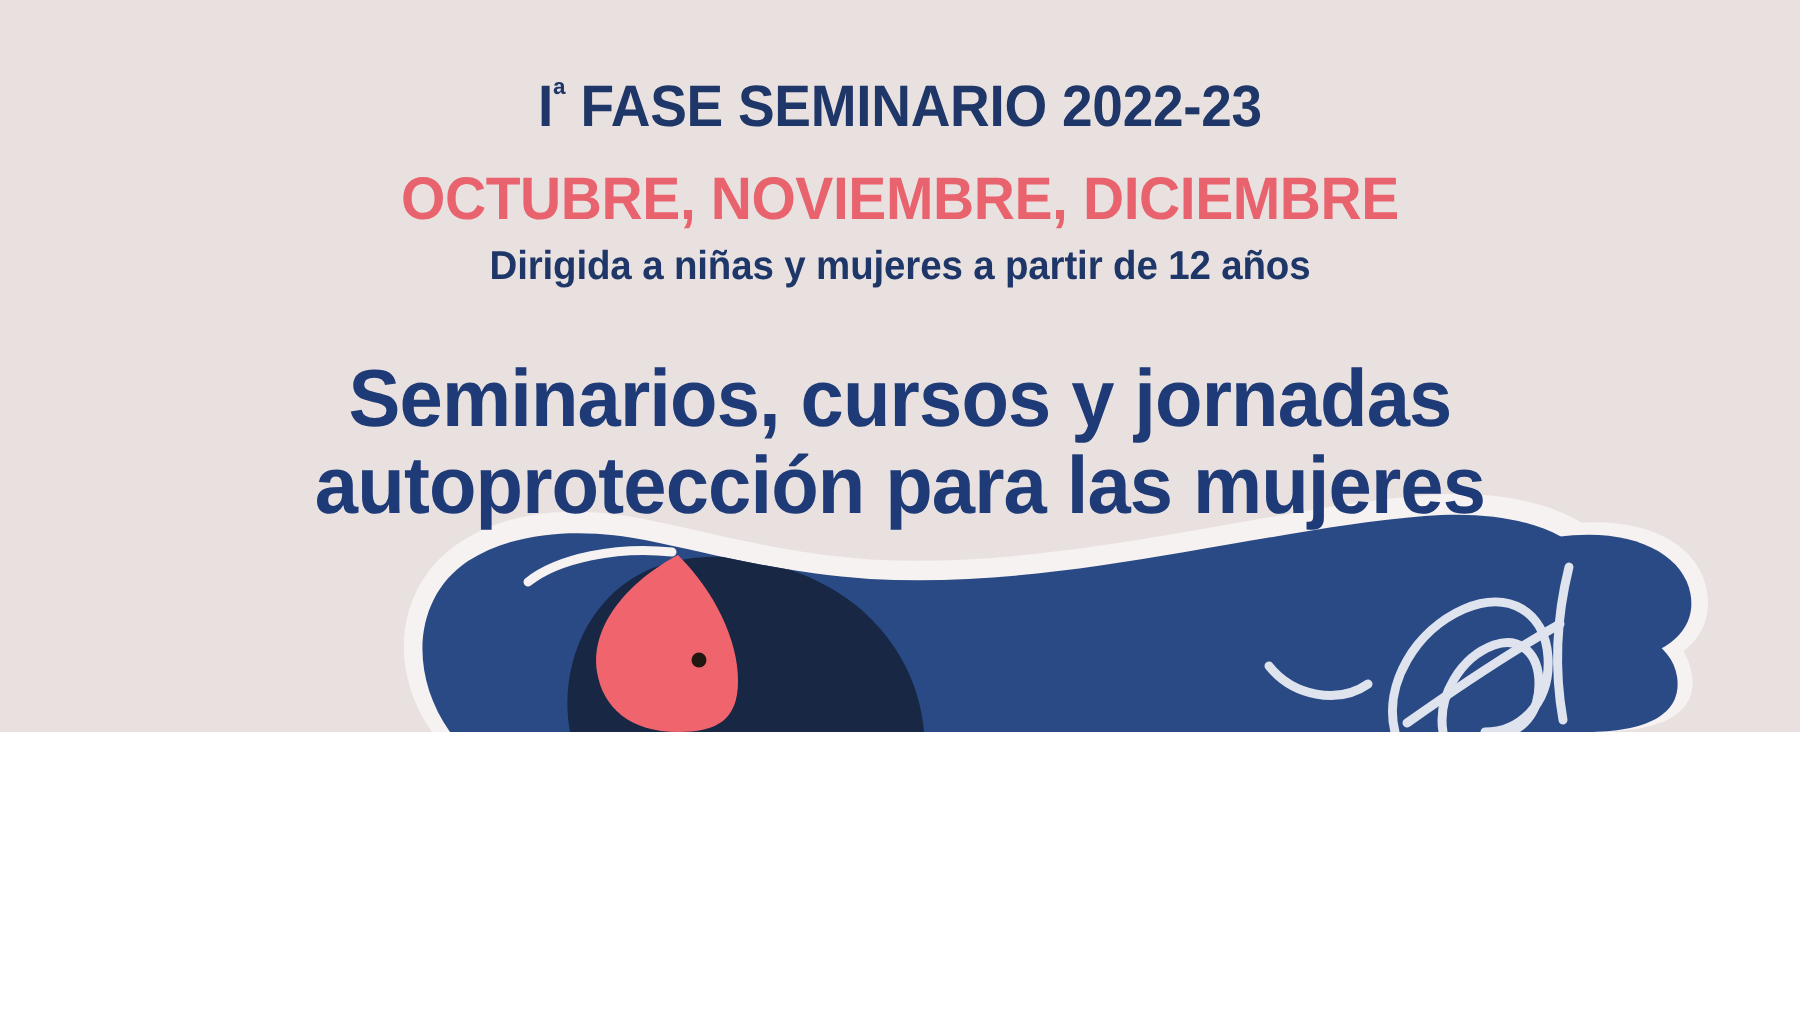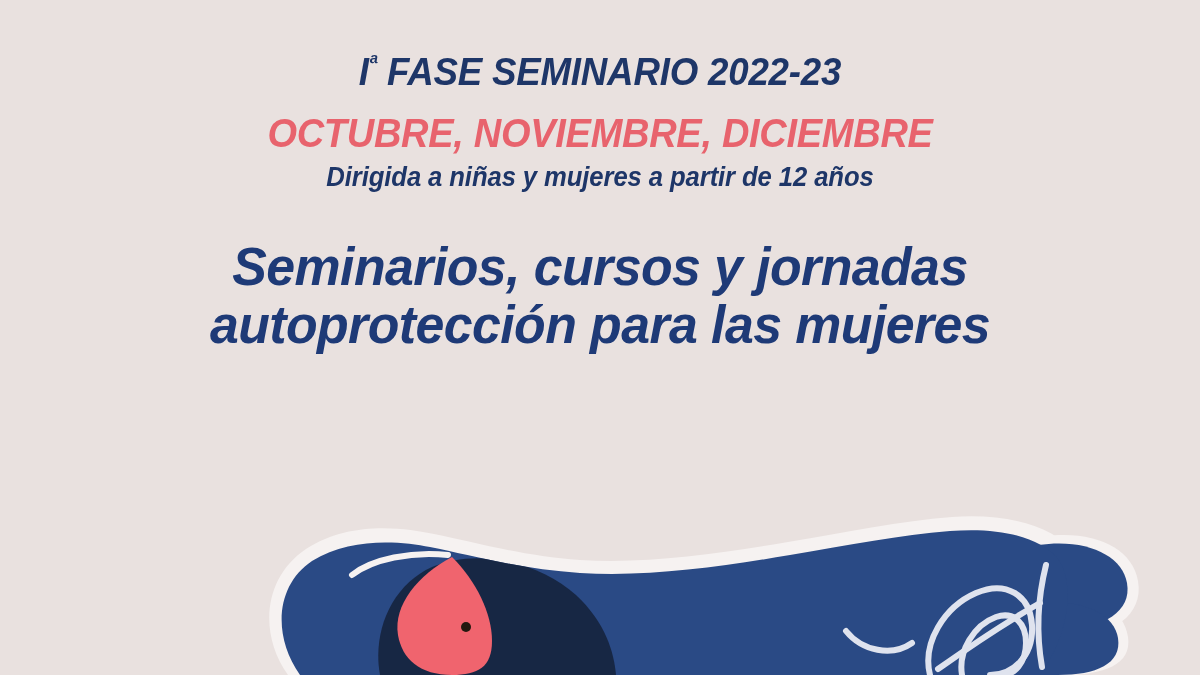--- a/index.html
+++ b/index.html
@@ -10,24 +10,23 @@
   body {
     width: 1200px;
     height: 675px;
     overflow: hidden;
     font-family: "Liberation Sans", "DejaVu Sans", sans-serif;
   }
 
   #poster {
     position: relative;
     width: 1200px;
-    height: 675px;
+    height: 488px;
     background: #e9e1df;
     overflow: hidden;
-    font-style: italic;
   }
 
   
   .text-block {
     position: absolute;
     left: 0;
     top: 0;
     width: 1200px;
     text-align: center;
     z-index: 5;

